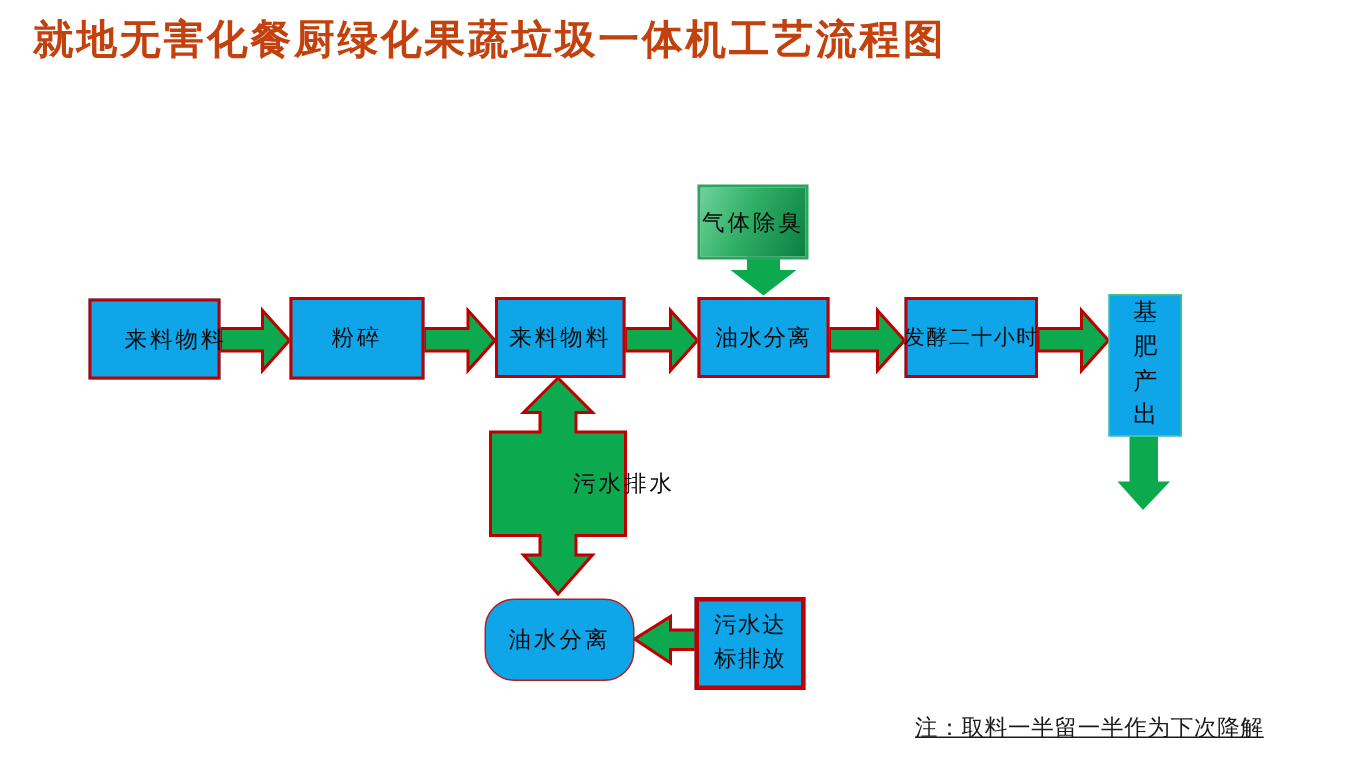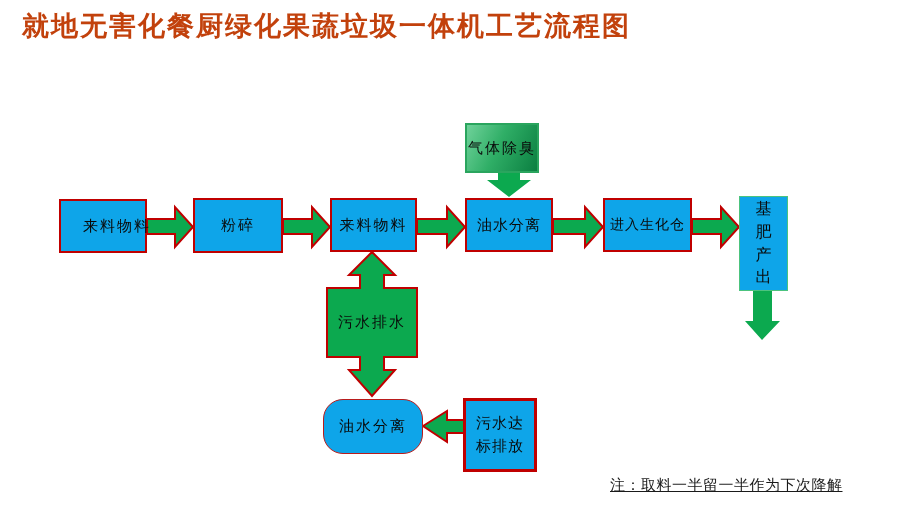--- a/index.html
+++ b/index.html
@@ -32,27 +32,27 @@
     left:739px;top:196px;width:49px;height:95px;
     border:1px solid #4cc37e;
   }
   #node-fertilizer .vtext{
     width:18px;font-size:16px;line-height:1.42;word-break:break-all;
     letter-spacing:0;white-space:normal;
   }
   #node-sewage-drain{
     position:absolute;left:327px;top:288px;width:90px;height:69px;
     display:flex;align-items:center;justify-content:center;
-    font-size:15px;letter-spacing:2px;color:#0a0a0a;
+    font-size:15px;letter-spacing:2px;color:#0a0a0a;padding-left:44px;
   }
   #node-oil-water{
     left:323px;top:399px;width:100px;height:55px;border-radius:20px;
     border:1px solid #b91c1c;
   }
-  #node-discharge{left:463px;top:398px;width:74px;height:74px;border-width:3px;}
+  #node-discharge{left:463px;top:398px;width:74px;height:62px;border-width:3px;}
   #node-discharge .wrap2{
     width:50px;word-break:break-all;line-height:1.55;white-space:normal;letter-spacing:1px;
   }
   #node-take-half{
     left:716px;top:341px;width:99px;height:54px;border-radius:16px;
     border:3px solid #a40000;
   }
   #note{
     position:absolute;left:610px;top:476px;font-size:15px;color:#1a1a1a;
     font-family:"Liberation Sans", sans-serif;letter-spacing:0.5px;white-space:nowrap;text-decoration:underline;
@@ -98,21 +98,21 @@
 
   <div class="node" id="node-deodorize">
     <span class="lbl">气体除臭</span>
   </div>
 
   <div class="node" id="node-biochamber">
     <span class="lbl">油水分离</span>
   </div>
 
   <div class="node" id="node-ferment">
-    <span class="lbl">进入生化仓</span>
+    <span class="lbl">发酵二十小时</span>
   </div>
 
   <div class="node" id="node-fertilizer">
     <span class="vtext">基肥产出</span>
   </div>
 
   <div id="node-sewage-drain">
     <span class="lbl">污水排水</span>
   </div>
 

